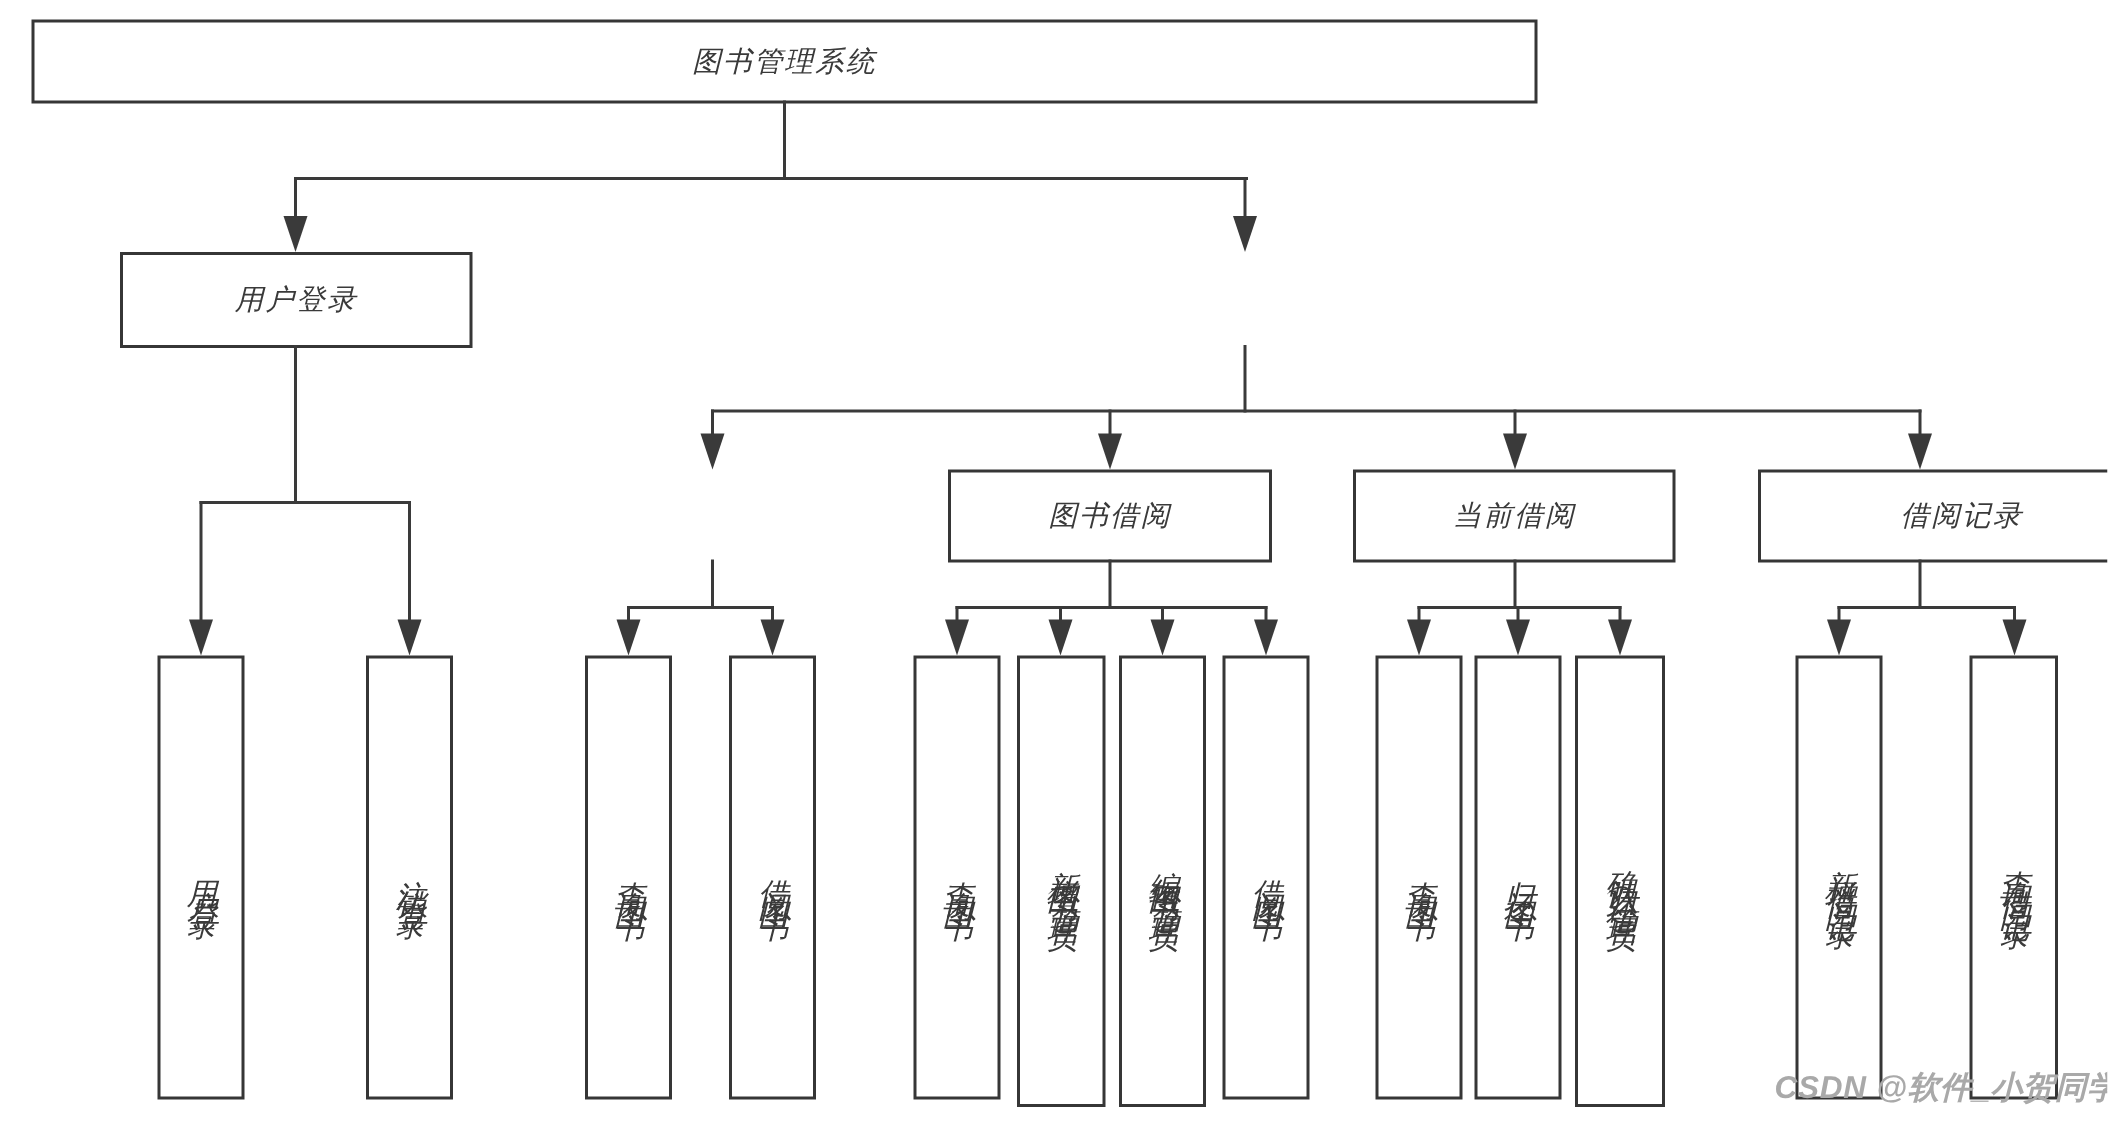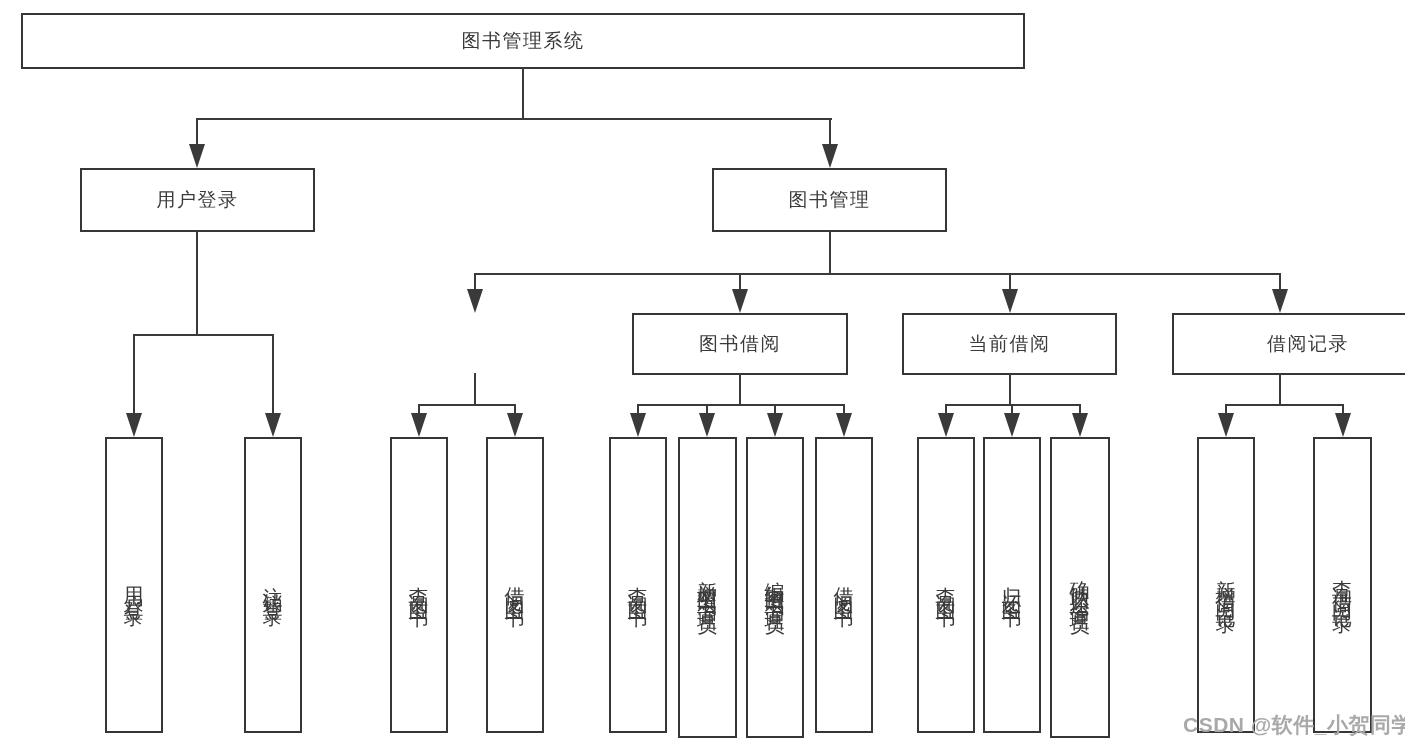--- a/index.html
+++ b/index.html
@@ -1,18 +1,18 @@
 <!DOCTYPE html>
 <html><head>
 <meta charset="utf-8">
 <style>
   html,body { margin:0; padding:0; background:#ffffff; }
   #stage {
     position:relative; width:1405px; height:747px; background:#ffffff;
-    font-family:"Liberation Sans","DejaVu Sans",sans-serif; overflow:hidden;
+    font-family:"Liberation Sans","DejaVu Sans",sans-serif; overflow:hidden;font-style:italic;
   }
   .box {
     position:absolute; box-sizing:border-box;
     border:2.5px solid #363636; background:#ffffff;
     display:flex; align-items:center; justify-content:center;
     color:#3a3a3a;
   }
   .hbox { font-size:19px; letter-spacing:1.5px; }
   .leaf .vtext {
     writing-mode:vertical-rl; text-orientation:mixed;
@@ -43,23 +43,20 @@
 
   <div class="vline" style="left:522px; top:67px; height:53px;"></div>
   <div class="hline" style="left:196px; top:118px; width:636px;"></div>
   <div class="vline" style="left:196px; top:118px; height:28px;"></div>
   <div class="vline" style="left:829px; top:118px; height:28px;"></div>
   <div class="arrow" style="left:189px; top:144px;"></div>
   <div class="arrow" style="left:822px; top:144px;"></div>
 
   <div class="box hbox" style="left:80px; top:168px; width:235px; height:64px;">
     <span>用户登录</span>
-  </div>
-  <div class="box hbox" style="left:712px; top:168px; width:235px; height:64px;">
-    <span>图书管理</span>
   </div>
 
   <div class="vline" style="left:196px; top:230px; height:106px;"></div>
   <div class="hline" style="left:133px; top:334px; width:141px;"></div>
   <div class="vline" style="left:133px; top:334px; height:81px;"></div>
   <div class="vline" style="left:272px; top:334px; height:81px;"></div>
   <div class="arrow" style="left:126px; top:413px;"></div>
   <div class="arrow" style="left:265px; top:413px;"></div>
 
   <div class="vline" style="left:829px; top:230px; height:45px;"></div>

